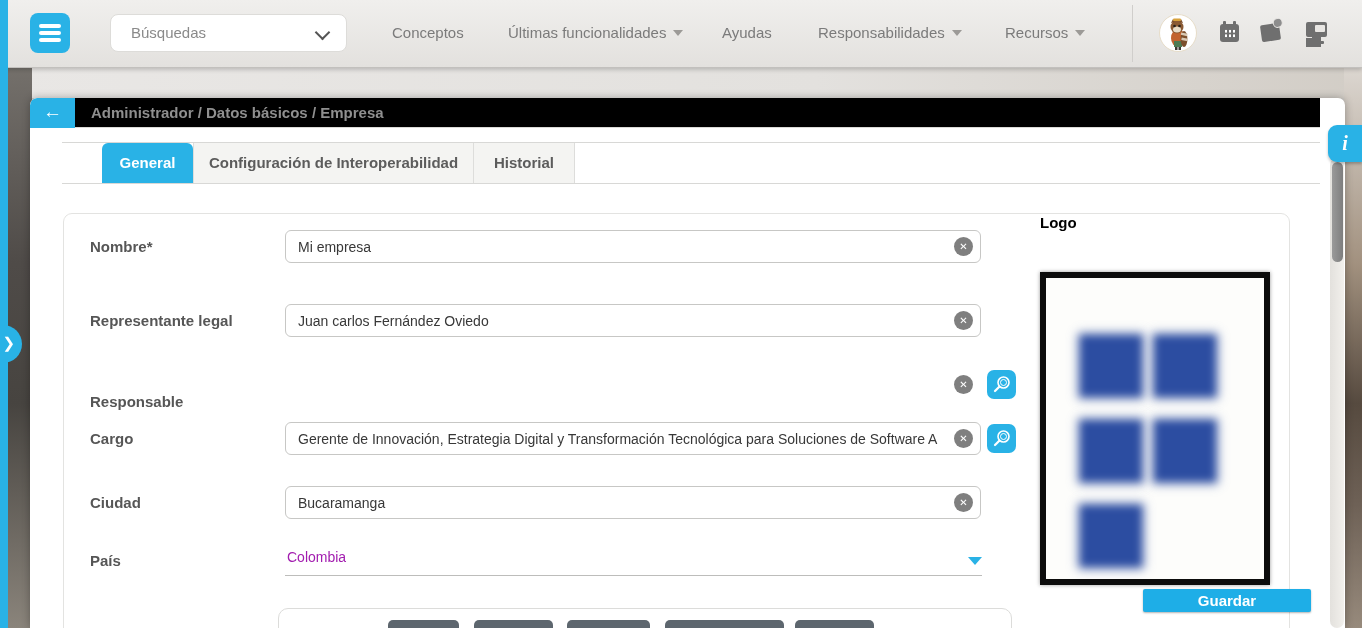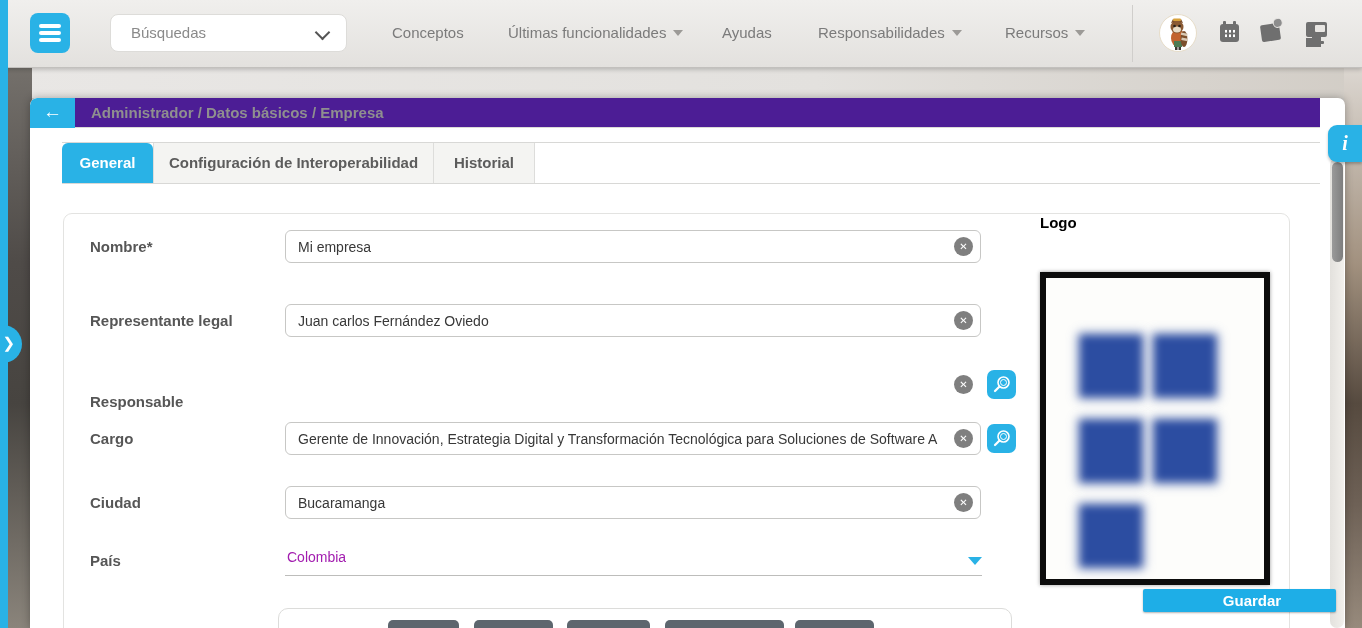--- a/index.html
+++ b/index.html
@@ -59,28 +59,28 @@
   
   .infobtn{position:absolute;left:1328px;top:125px;width:34px;height:37px;background:#29b2e6;
     border-radius:9px 0 0 9px;z-index:8;cursor:pointer;box-shadow:0 2px 3px rgba(0,0,0,.25);
     color:#fff;font-family:"Liberation Serif","DejaVu Serif",serif;font-style:italic;font-weight:bold;
     font-size:20px;text-align:center;line-height:36px;}
   
   .card{position:absolute;left:30px;top:98px;width:1315px;height:530px;background:#fff;
     border-radius:7px 7px 0 0;box-shadow:0 0 8px rgba(0,0,0,.3);overflow:hidden;z-index:4;}
   .backbtn{position:absolute;left:0;top:0;width:45px;height:30px;background:#29b2e6;border-radius:7px 0 0 0;
     cursor:pointer;color:#fff;text-align:center;line-height:28px;font-size:19px;}
-  .crumbbar{position:absolute;left:45px;top:0;width:1245px;height:30px;background:#4c1d95;
+  .crumbbar{position:absolute;left:45px;top:0;width:1245px;height:30px;background:#000000;
     border-bottom:1px solid #dbdad7;box-sizing:border-box;
     font-size:15px;font-weight:bold;color:#8f8f8f;line-height:29px;padding-left:16px;}
   
   .tabbar{position:absolute;left:32px;top:44px;width:1258px;height:42px;
     border-top:1px solid #d8d8d6;border-bottom:1px solid #d8d8d6;box-sizing:border-box;}
   .tab{position:absolute;top:0;height:40px;box-sizing:border-box;text-align:center;
-    font-size:15px;font-weight:bold;line-height:40px;cursor:pointer;}
+    font-size:15px;font-weight:bold;line-height:40px;cursor:pointer;margin-left:40px;}
   .tab.active{left:0;width:91px;background:#29b2e6;color:#fff;border-radius:6px 6px 0 0;}
   .tab.t2{left:91px;width:281px;background:#f4f4f2;color:#5c5c5c;border-left:1px solid #dddddb;border-right:1px solid #dddddb;}
   .tab.t3{left:372px;width:101px;background:#f4f4f2;color:#5c5c5c;border-right:1px solid #dddddb;}
   
   .panel{position:absolute;left:33px;top:115px;width:1227px;height:600px;
     border:1px solid #e3e3e1;border-radius:9px;box-sizing:border-box;}
   .flabel{position:absolute;left:60px;font-size:15px;font-weight:bold;color:#565656;line-height:33px;}
   .finput{position:absolute;left:255px;width:696px;height:33px;box-sizing:border-box;
     border:1px solid #c7c7c5;border-radius:6px;font-size:14px;color:#383838;
     padding:0 38px 0 12px;outline:none;font-family:inherit;background:#fff;}
@@ -99,21 +99,21 @@
   .edbtn{position:absolute;top:522px;height:30px;background:#5d666e;border-radius:5px;cursor:pointer;}
   
   .logolabel{position:absolute;left:1010px;top:116px;font-size:15px;font-weight:bold;color:#000000;}
   .logobox{position:absolute;left:1010px;top:174px;width:230px;height:313px;background:#fdfdfb;
     border:6px solid #0c0c0c;box-sizing:border-box;overflow:hidden;box-shadow:0 0 4px rgba(0,0,0,.4);}
   .logobox .sq{position:absolute;width:62px;height:62px;background:#2c4da1;filter:blur(4px);
     box-shadow:0 0 6px 2px rgba(44,77,161,.6);}
   
   .savebtn{position:absolute;left:1113px;top:491px;width:168px;height:23px;background:#1eaee7;
     border-radius:2px;cursor:pointer;color:#fff;font-size:15px;font-weight:bold;text-align:center;
-    line-height:23px;box-shadow:0 1px 2px rgba(0,0,0,.3);z-index:3;padding-left:25px;}
+    line-height:23px;box-shadow:0 1px 2px rgba(0,0,0,.3);z-index:3;}
   
   .sb-track{position:absolute;left:1300px;top:60px;width:14px;height:470px;
     background:linear-gradient(to right,#e3e1dd,#f2f0ec);border-radius:7px;}
   .sb-thumb{position:absolute;left:1302px;top:64px;width:11px;height:100px;border-radius:6px;
     background:linear-gradient(to right,#9a9a9a,#7e7e7e);cursor:grab;}
 </style>
 </head>
 <body>
 
 <div class="bg-top"></div>

